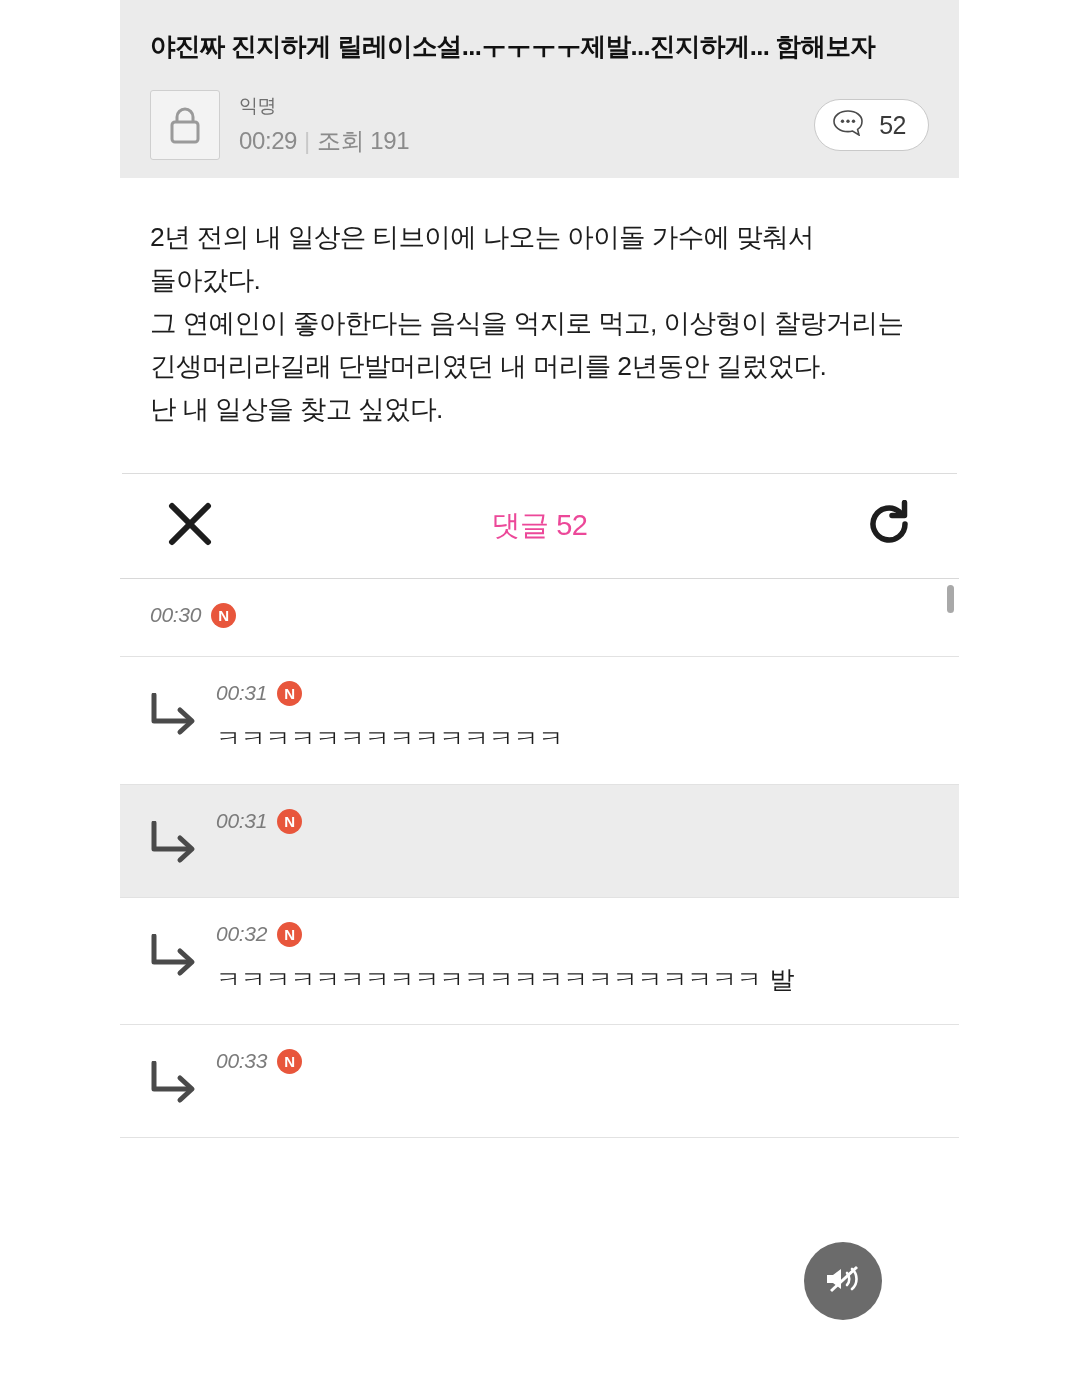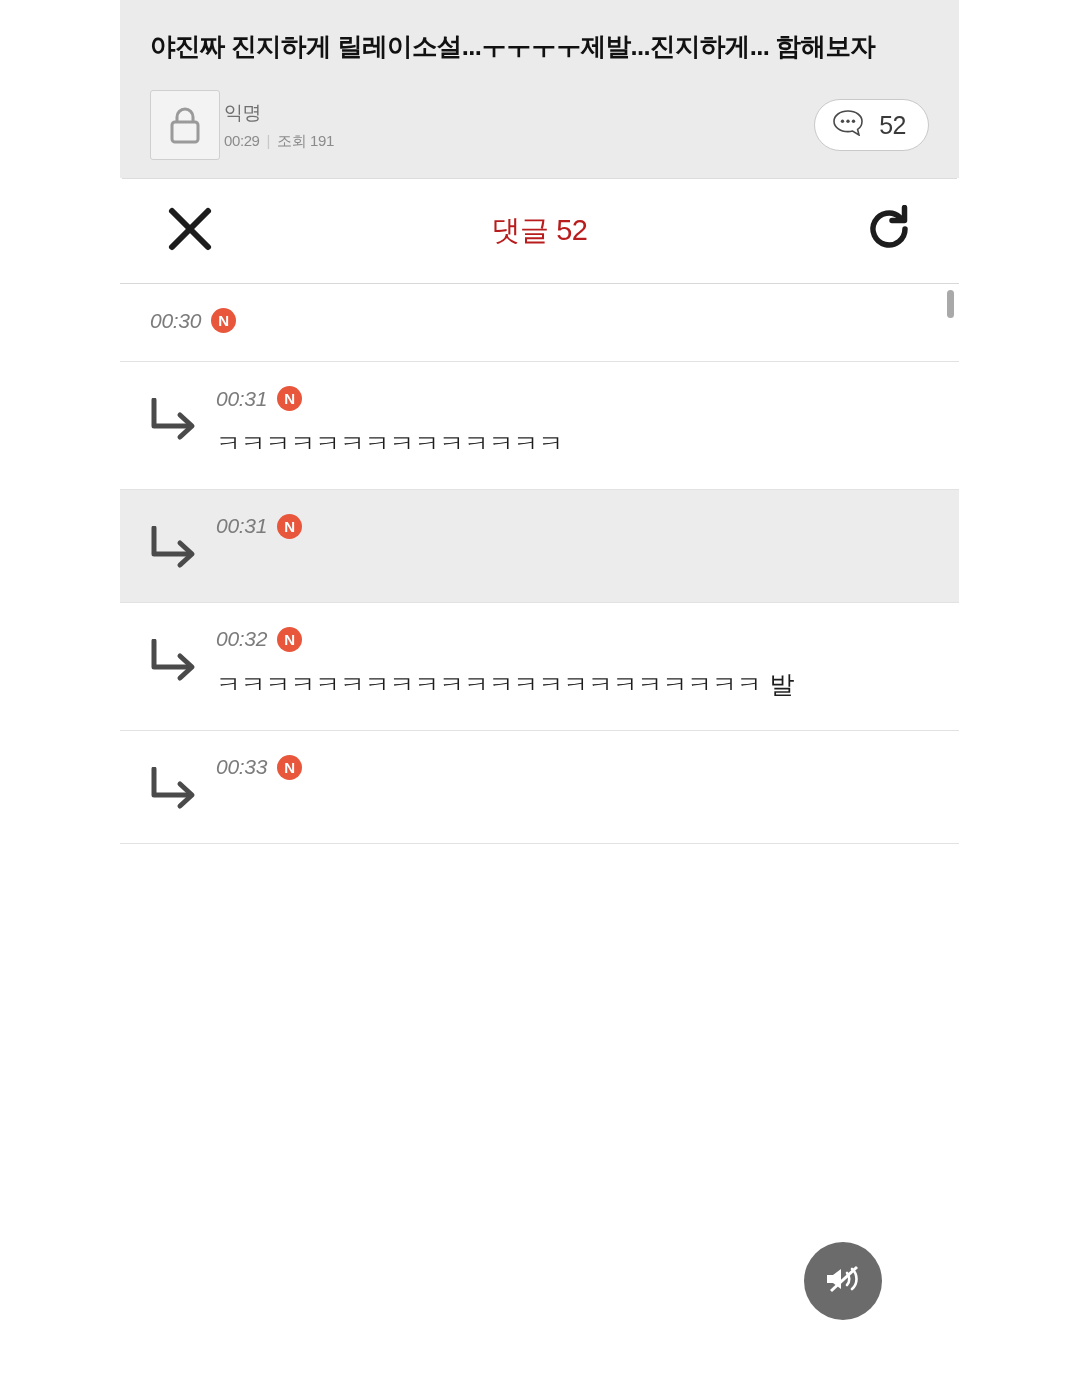--- a/index.html
+++ b/index.html
@@ -54,31 +54,31 @@
     border: 1px solid #cfcfcf;
     background: #f3f3f3;
     border-radius: 3px;
     display: flex;
     align-items: center;
     justify-content: center;
     flex: 0 0 auto;
   }
   .lock-svg { display:block; }
   .meta-text {
-    margin-left: 4px;
+    margin-left: 19px;
     flex: 1 1 auto;
   }
   .meta-name {
     font-size: 19px;
     color: #6f6f6f;
     letter-spacing: -0.4px;
     line-height: 1.35;
   }
   .meta-sub {
-    font-size: 15px;
+    font-size: 24px;
     color: #8b8b8b;
     letter-spacing: -0.4px;
     margin-top: 6px;
   }
   .meta-sub .divider {
     color: #c8c8c8;
     margin: 0 7px;
   }
   .comment-pill {
     display: flex;
@@ -122,21 +122,21 @@
     height: 104px;
     display: flex;
     align-items: center;
     justify-content: space-between;
     padding: 0 42px;
     box-sizing: border-box;
     background: #ffffff;
   }
   .cmt-title {
     font-size: 29px;
-    color: #b91c1c;
+    color: #ec4899;
     letter-spacing: -0.5px;
   }
   .icon-btn {
     width: 56px;
     height: 56px;
     display: flex;
     align-items: center;
     justify-content: center;
     cursor: pointer;
   }
@@ -164,21 +164,21 @@
   }
   .cmt.alt { background: #ececec; }
   .reply-arrow {
     width: 66px;
     flex: 0 0 auto;
     padding-top: 12px;
   }
   .cmt-main { flex: 1 1 auto; min-width: 0; }
   .cmt-top {
     display: flex;
-    align-items: center;
+    align-items: flex-start;
     gap: 10px;
   }
   .cmt-time {
     font-size: 21px;
     color: #7b7b7b;
     font-style: italic;
     letter-spacing: -0.3px;
   }
   .n-badge {
     width: 25px;
@@ -251,20 +251,25 @@
               <circle cx="9.5" cy="11.3" r="1.7" fill="#4a4a4a"></circle>
               <circle cx="15" cy="11.3" r="1.7" fill="#4a4a4a"></circle>
               <circle cx="20.5" cy="11.3" r="1.7" fill="#4a4a4a"></circle>
             </svg>
           </span>
           <span class="pill-count">52</span>
         </div>
       </div>
     </div>
 
+    <div class="post-body">
+      <p>2년 전의 내 일상은 티브이에 나오는 아이돌 가수에 맞춰서 돌아갔다.</p>
+      <p>그 연예인이 좋아한다는 음식을 억지로 먹고, 이상형이 찰랑거리는 긴생머리라길래 단발머리였던 내 머리를 2년동안 길렀었다.</p>
+      <p>난 내 일상을 찾고 싶었다.</p>
+    </div>
 
     <div class="hr"></div>
 
     <div class="cmt-bar">
       <div class="icon-btn">
         <span>
           <svg width="46" height="46" viewBox="0 0 46 46">
             <line x1="5" y1="5" x2="41" y2="41" stroke="#1d1d1d" stroke-width="6" stroke-linecap="round"></line>
             <line x1="41" y1="5" x2="5" y2="41" stroke="#1d1d1d" stroke-width="6" stroke-linecap="round"></line>
           </svg>

